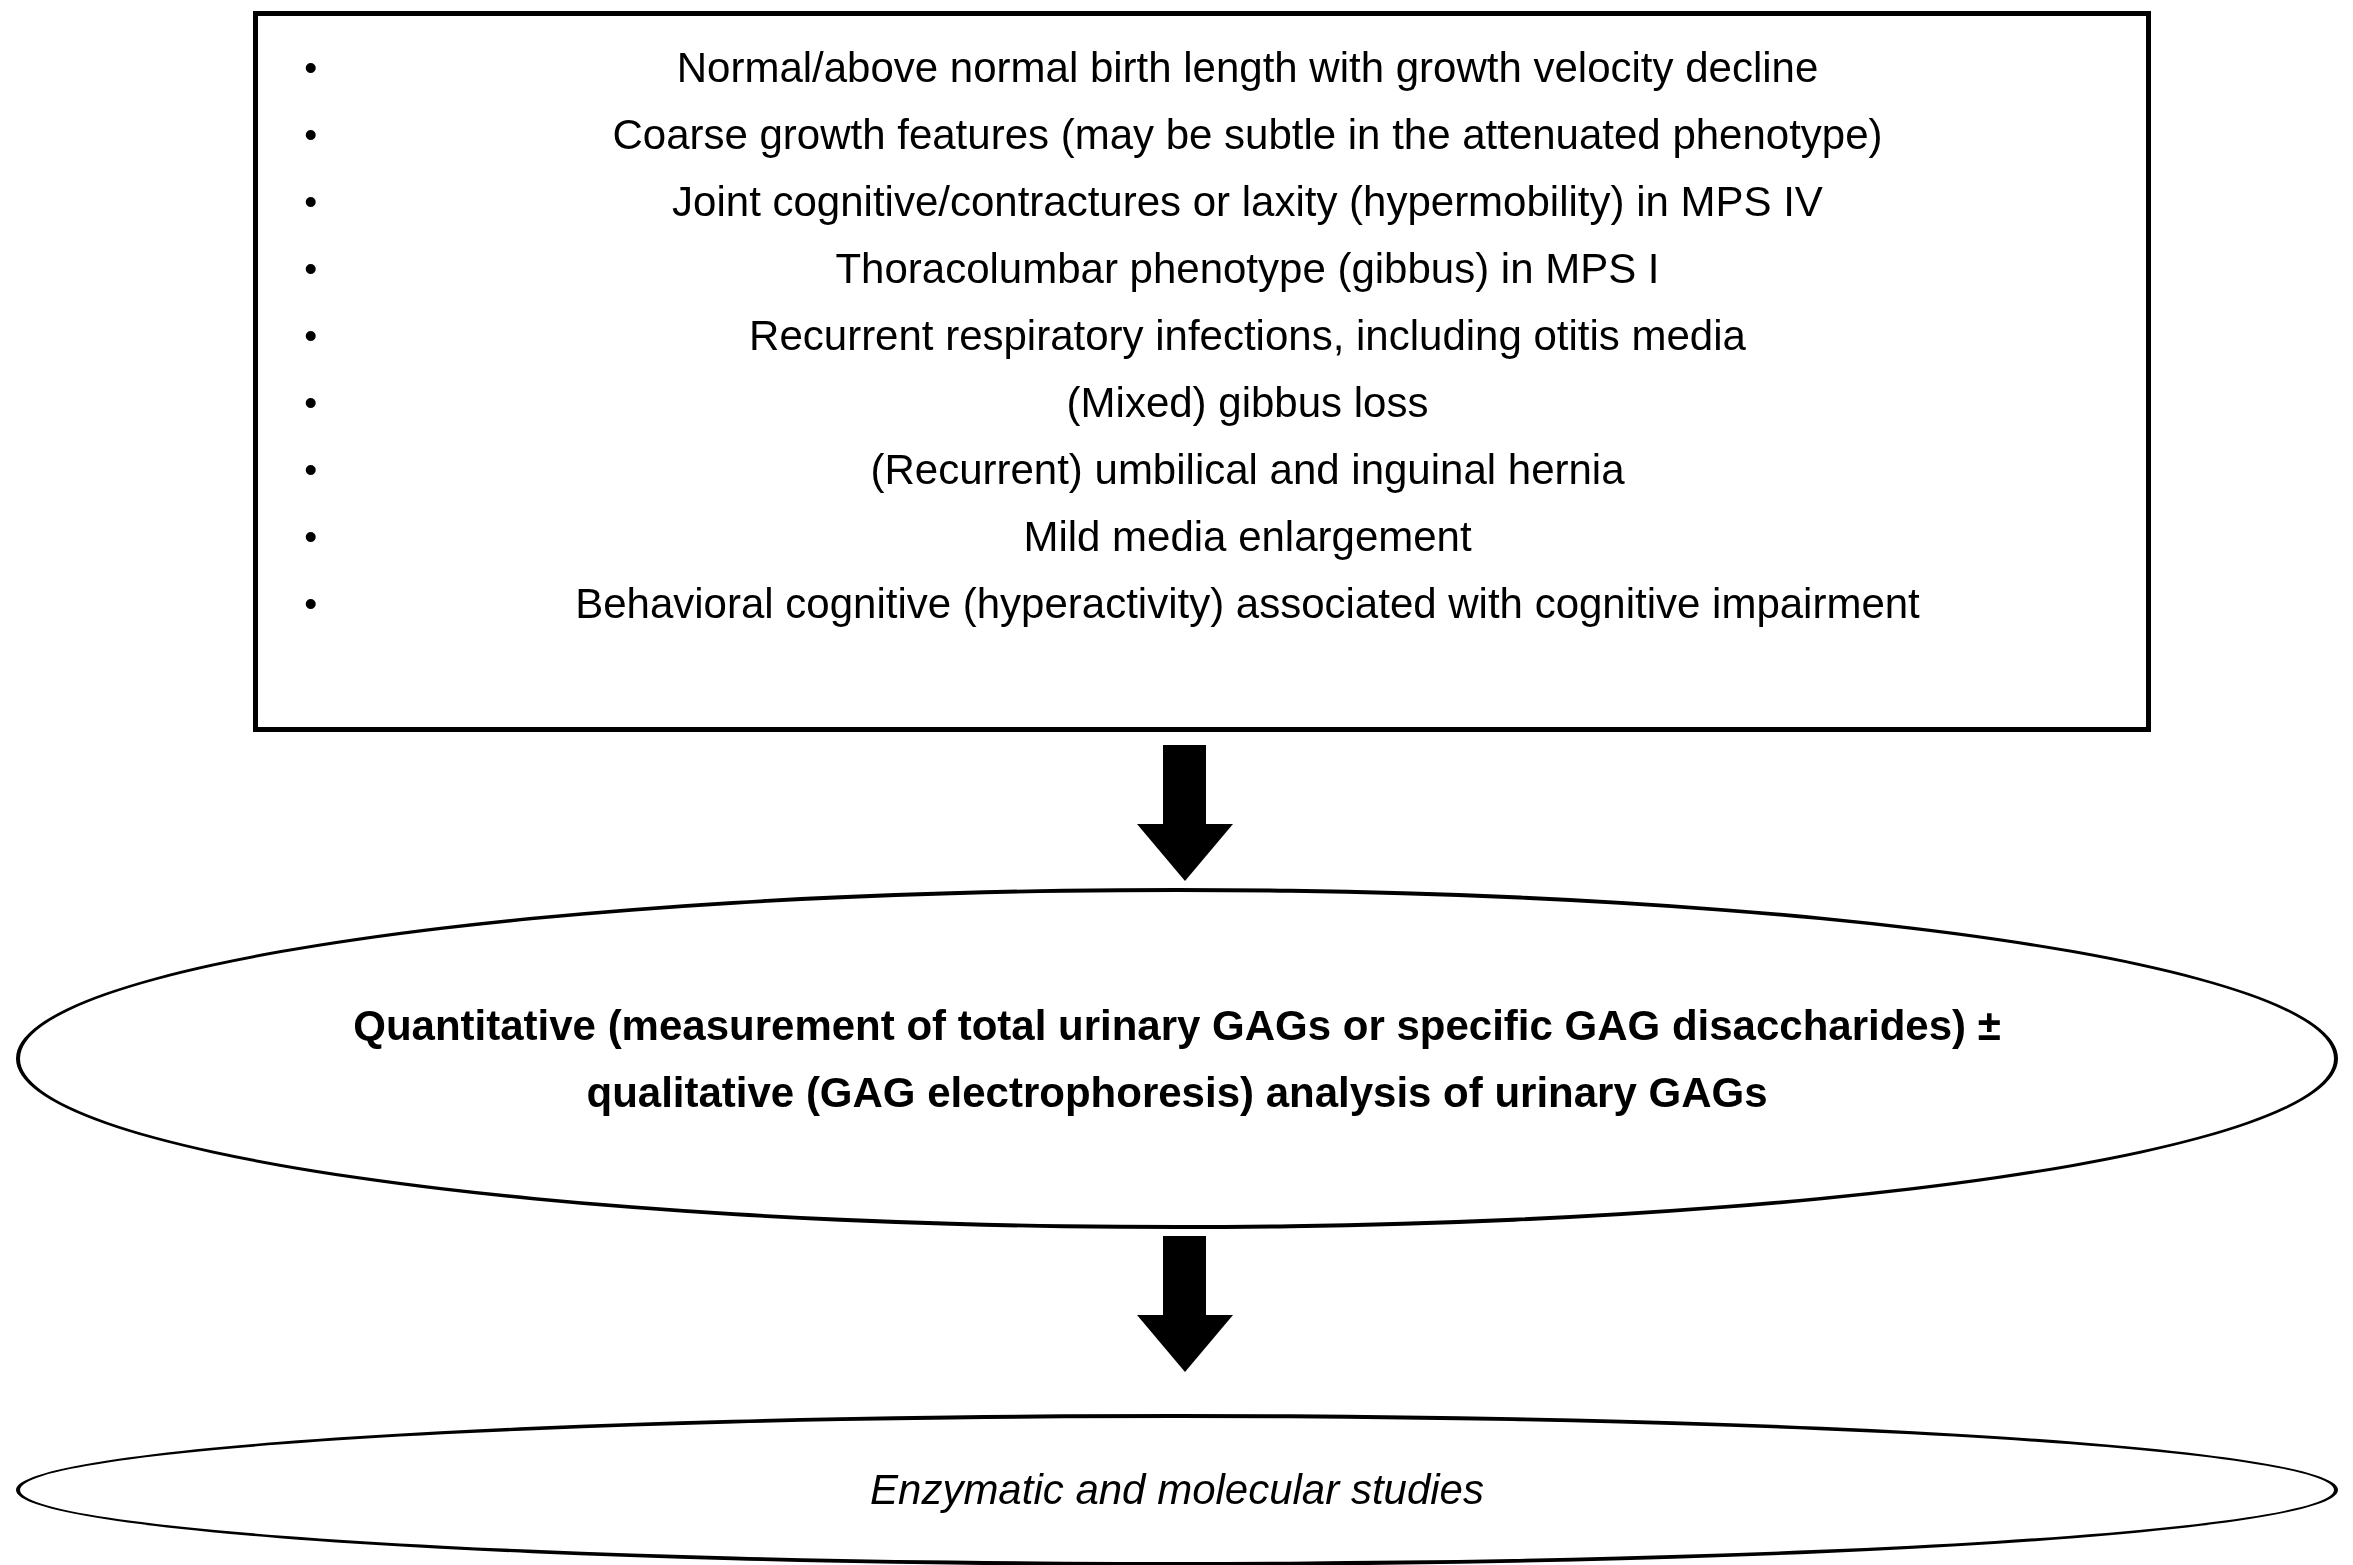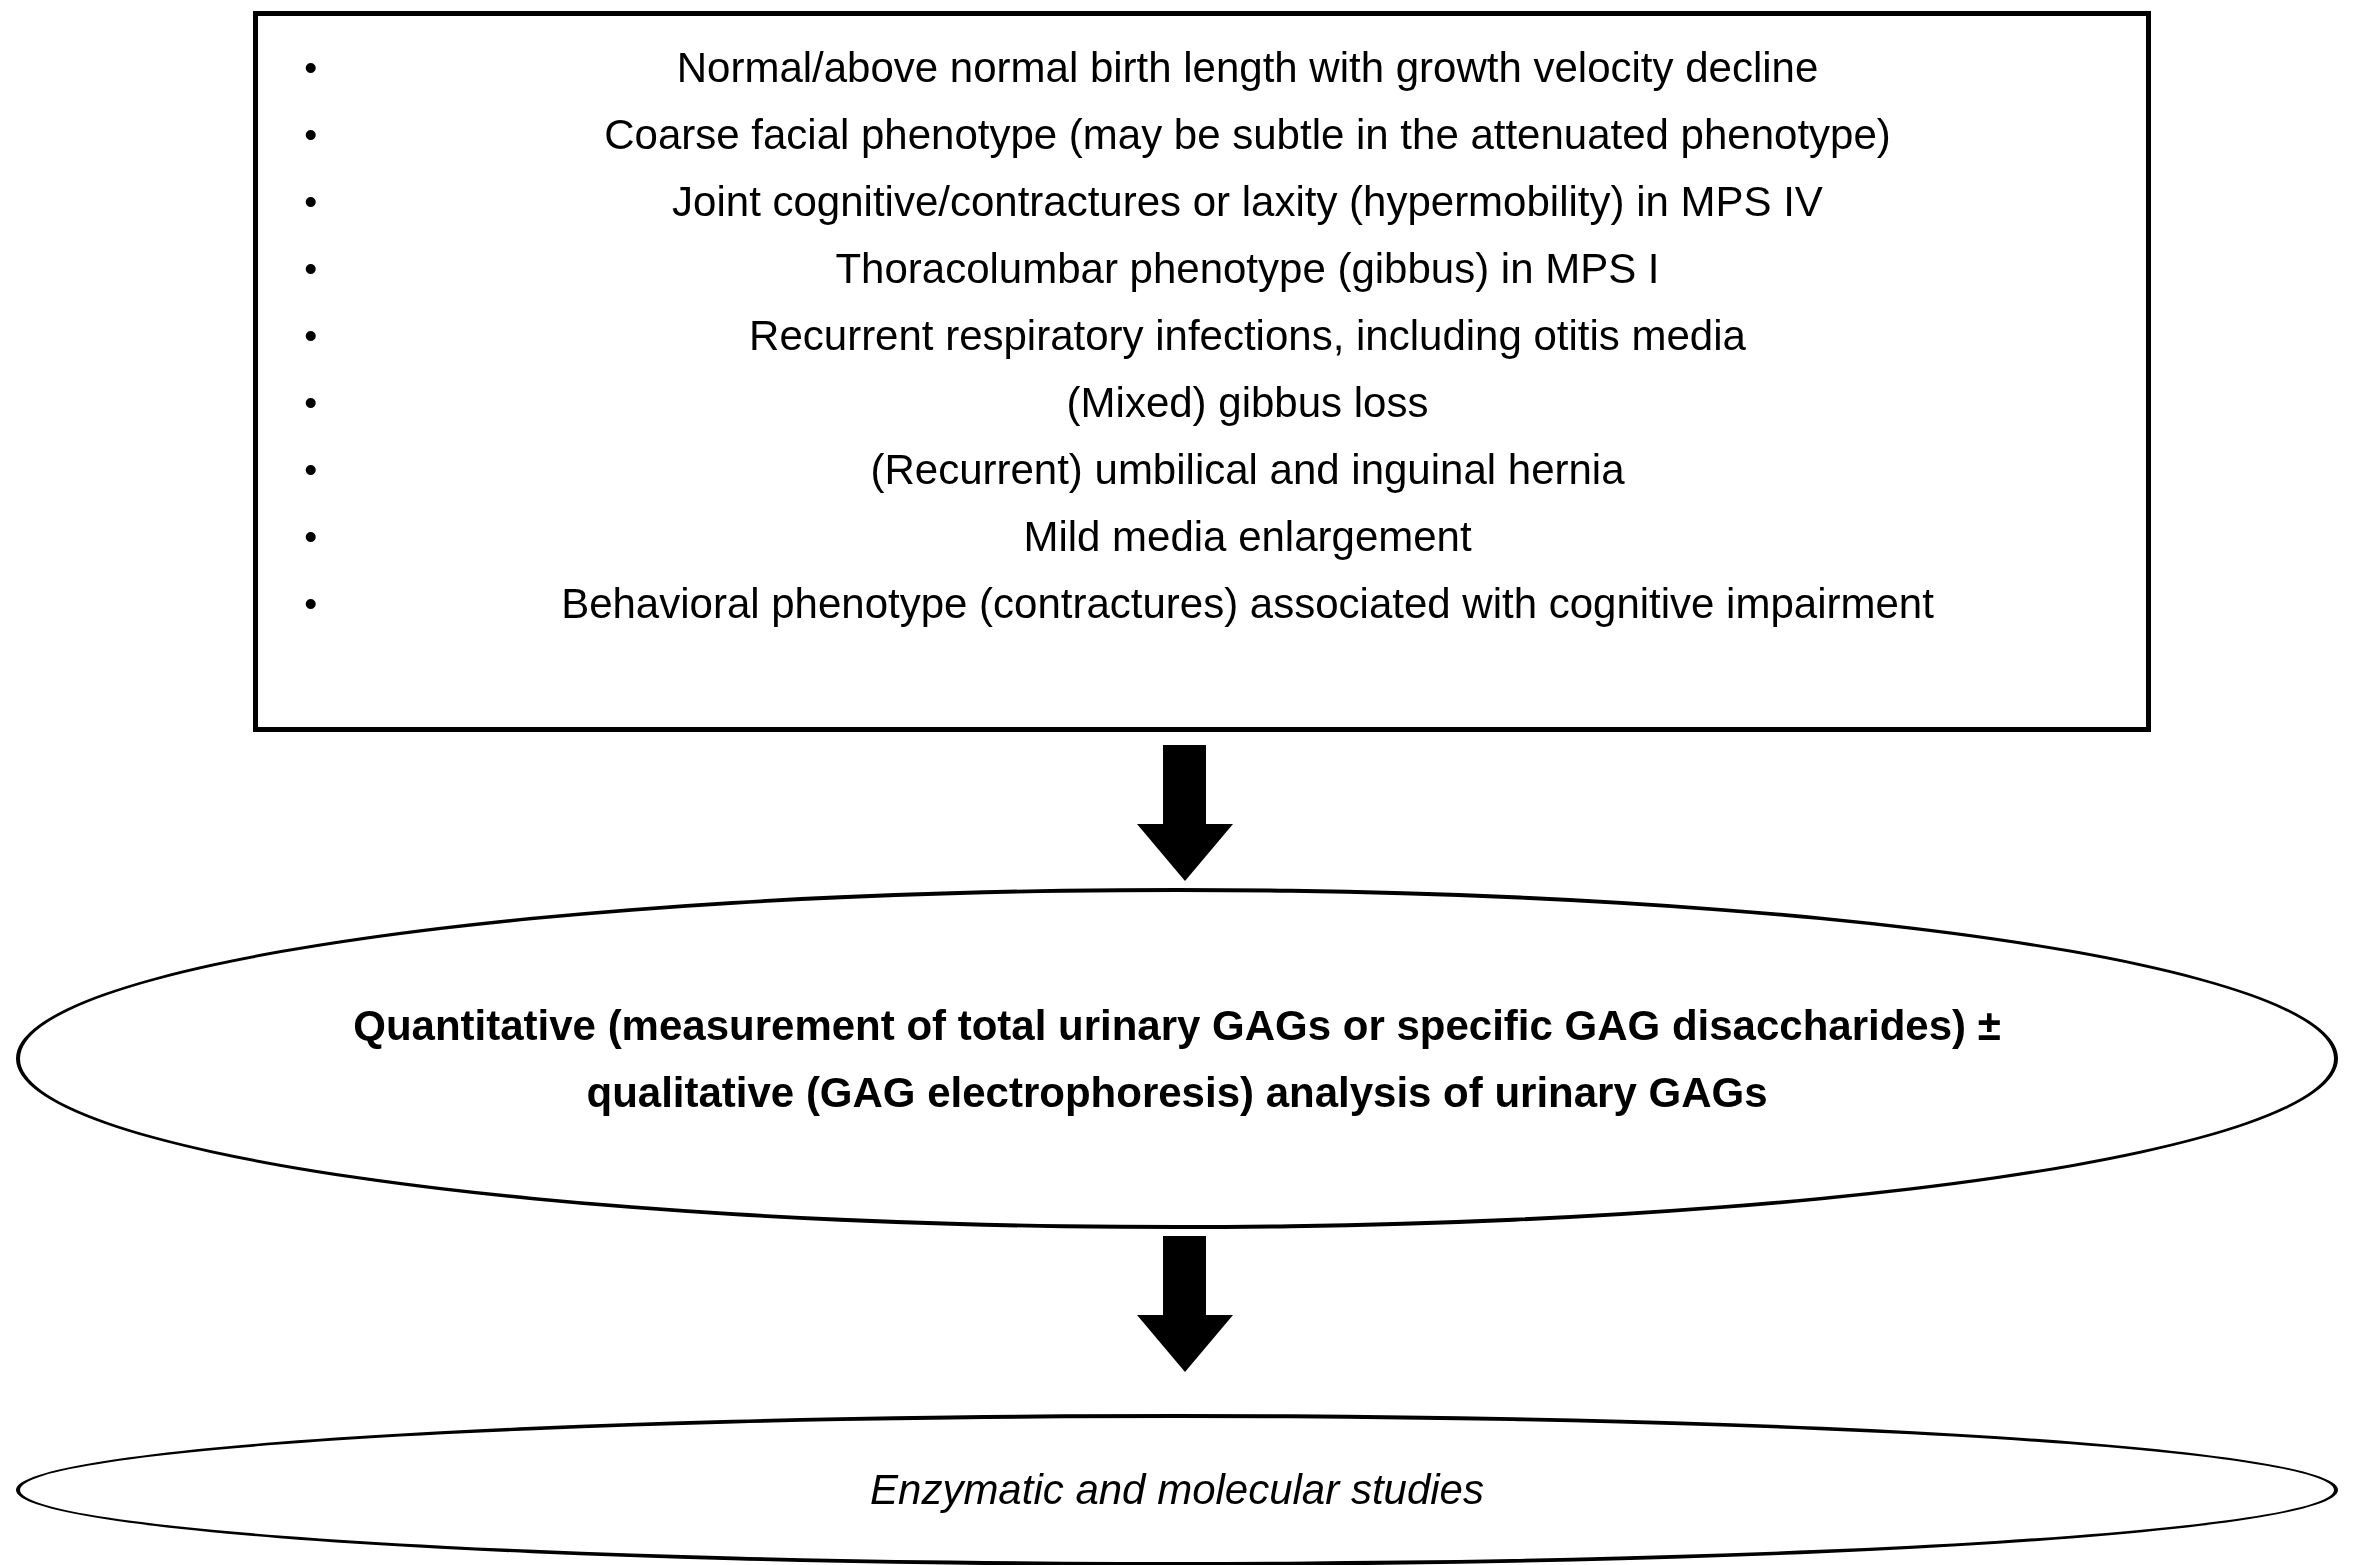--- a/index.html
+++ b/index.html
@@ -125,21 +125,21 @@
 <div class="features-box">
   <div class="features-list">
 
     <div class="feature-item">
       <span class="feature-bullet">•</span>
       <span class="feature-text">Normal/above normal birth length with growth velocity decline</span>
     </div>
 
     <div class="feature-item">
       <span class="feature-bullet">•</span>
-      <span class="feature-text">Coarse facial phenotype (may be subtle in the attenuated phenotype)</span>
+      <span class="feature-text">Coarse growth features (may be subtle in the attenuated phenotype)</span>
     </div>
 
     <div class="feature-item">
       <span class="feature-bullet">•</span>
       <span class="feature-text">Joint cognitive/contractures or laxity (hypermobility) in MPS IV</span>
     </div>
 
     <div class="feature-item">
       <span class="feature-bullet">•</span>
       <span class="feature-text">Thoracolumbar phenotype (gibbus)  in MPS I</span>
@@ -160,21 +160,21 @@
       <span class="feature-text">(Recurrent) umbilical and inguinal hernia</span>
     </div>
 
     <div class="feature-item">
       <span class="feature-bullet">•</span>
       <span class="feature-text">Mild media enlargement</span>
     </div>
 
     <div class="feature-item">
       <span class="feature-bullet">•</span>
-      <span class="feature-text">Behavioral phenotype (contractures) associated with cognitive impairment</span>
+      <span class="feature-text">Behavioral cognitive (hyperactivity) associated with cognitive impairment</span>
     </div>
 
   </div>
 </div>
 
 <div class="arrow" id="arrow-1">
   <div class="shaft"></div>
   <div class="head"></div>
 </div>
 

